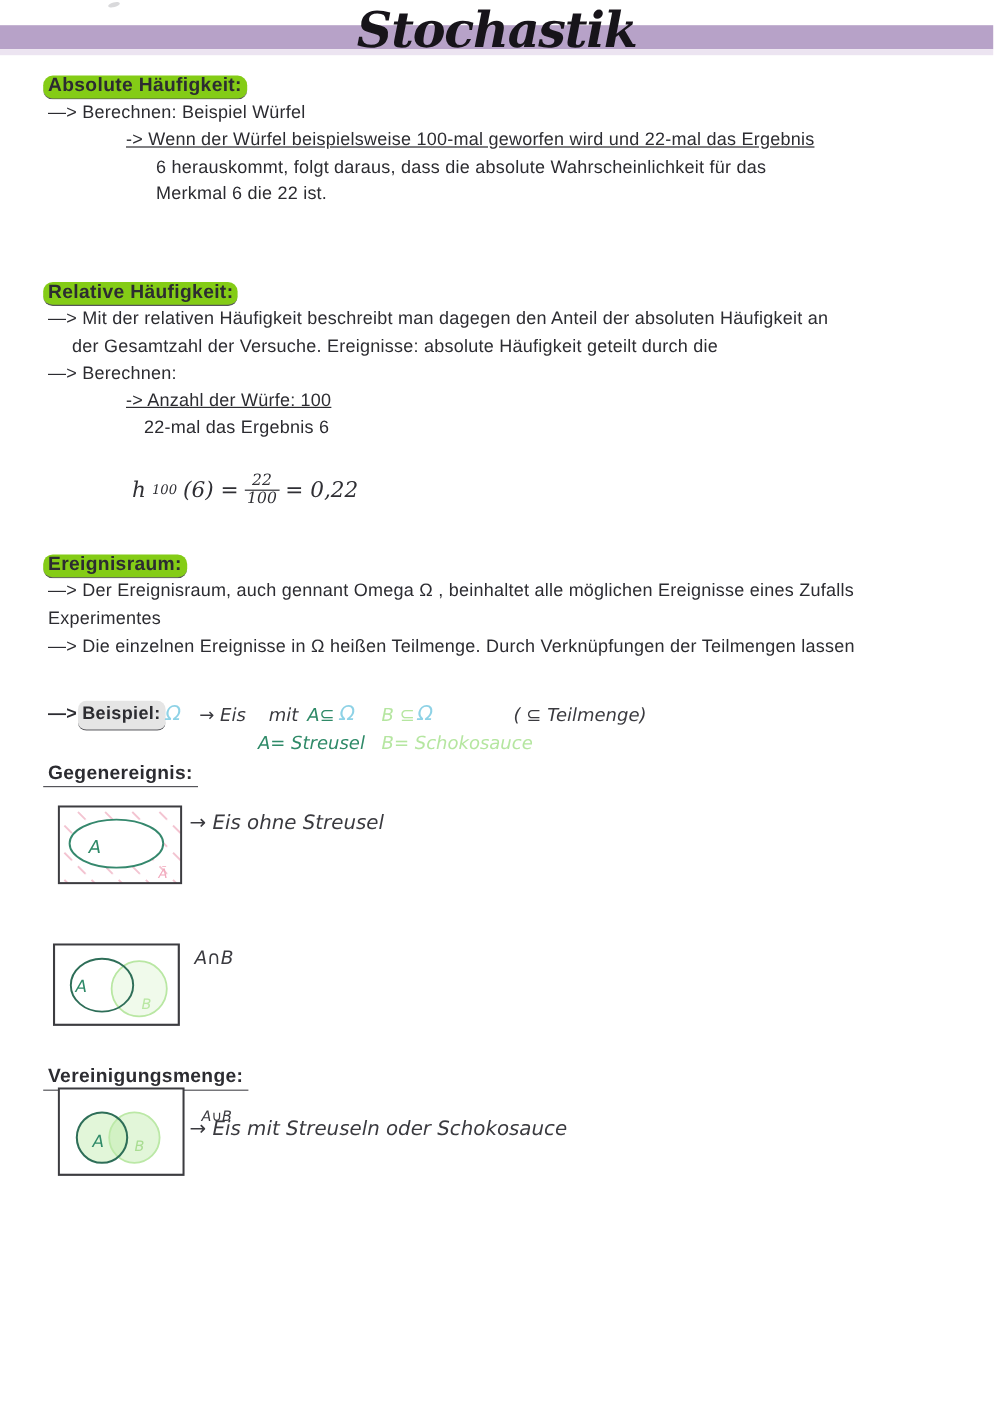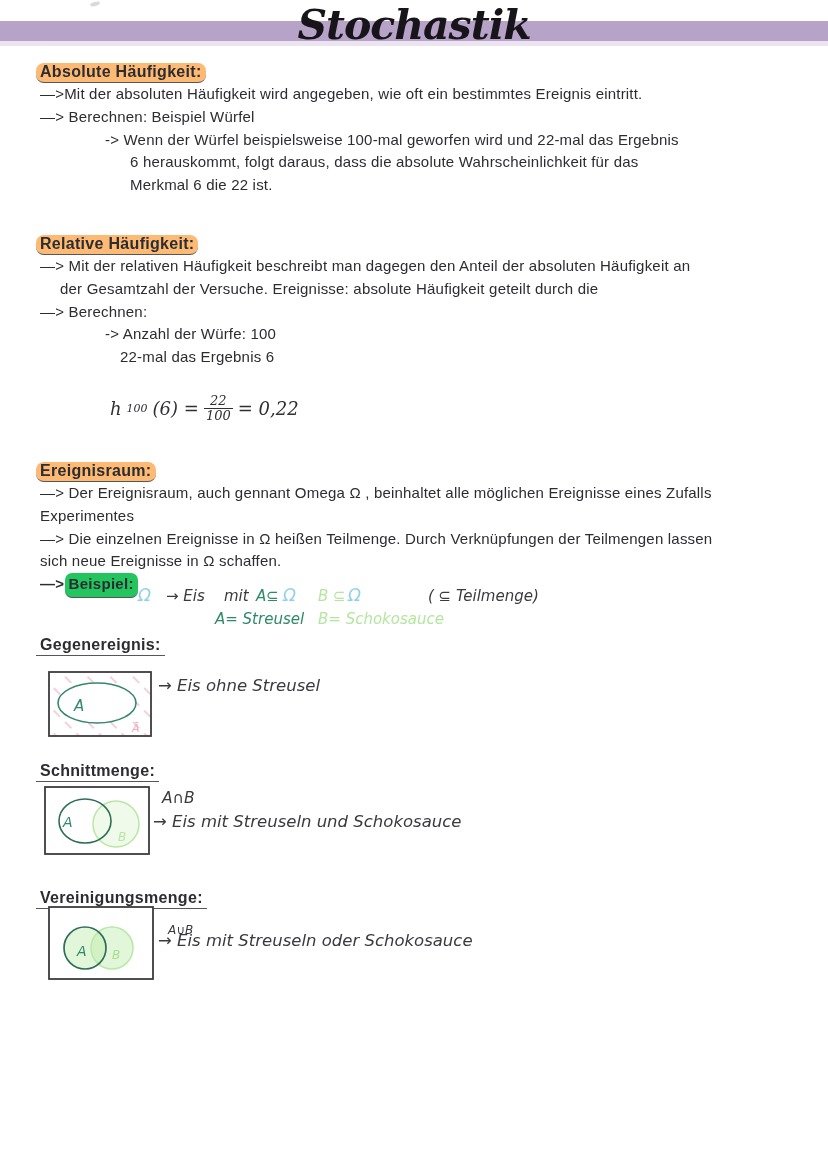--- a/index.html
+++ b/index.html
@@ -12,28 +12,28 @@
   .title-bar-light { position:absolute; left:0; top:41px; width:828px; height:5px; background:#ece4f1; }
   .pen-mark { position:absolute; left:90px; top:2px; width:10px; height:4px; background:#c9c9cc; border-radius:50%; transform:rotate(-15deg); opacity:.7; }
   .page-title {
     position:absolute; left:0; top:1px; width:828px; text-align:center;
     font-family:"DejaVu Serif", serif; font-style:italic; font-weight:bold;
     font-size:41px; letter-spacing:-1px; color:#17141a;
   }
   
   .sec { position:absolute; left:40px; width:770px; }
   .l { font-size:15px; line-height:22.8px; white-space:nowrap; letter-spacing:.2px; }
-  .ind1 { padding-left:65px; }
+  .ind1 { padding-left:65px;text-decoration:underline; }
   .ind2 { padding-left:90px; }
   .ind-s { padding-left:20px; }
   .ind3 { padding-left:80px; }
   .heading { display:inline-block; font-size:16px; font-weight:bold; letter-spacing:.3px;
              border-bottom:1.5px solid #55555a; padding:0 4px 1px 4px; margin-left:-4px; }
-  .hl { background:#fdba74; border-radius:8px; }
-  .hl-pink { background:#22c55e; border-radius:7px; }
+  .hl { background:#84cc16; border-radius:8px; }
+  .hl-pink { background:#e5e5e5; border-radius:7px;margin-top:34px; }
   .arrow { font-weight:bold; }
   
   .hw { font-family:"DejaVu Sans", sans-serif; font-style:italic; font-size:15px; white-space:nowrap; color:#3a3a3f; }
   .hw-note { font-size:16.5px; }
   .abs { position:absolute; }
   .c-blue { color:#8ed2e6; }
   .c-dgreen { color:#2f8a68; }
   .c-lgreen { color:#b5e6a0; }
   
   .formula { position:absolute; font-family:"DejaVu Serif", serif; font-style:italic;
@@ -50,21 +50,20 @@
 
 <div class="page">
 
   <div class="title-bar" style="background:#b7a2c8;"></div>
   <div class="title-bar-light"></div>
   <div class="pen-mark"></div>
   <div class="page-title">Stochastik</div>
 
   <div class="sec" style="top:63px;">
     <span class="heading hl">Absolute Häufigkeit:</span>
-    <div class="l">—&gt;Mit der absoluten Häufigkeit wird angegeben, wie oft ein bestimmtes Ereignis eintritt.</div>
     <div class="l">—&gt; Berechnen: Beispiel Würfel</div>
     <div class="l ind1">-&gt; Wenn der Würfel beispielsweise 100-mal geworfen wird und 22-mal das Ergebnis</div>
     <div class="l ind2">6 herauskommt, folgt daraus, dass die absolute Wahrscheinlichkeit für das</div>
     <div class="l ind2">Merkmal 6 die 22 ist.</div>
   </div>
 
   <div class="sec" style="top:235px;">
     <span class="heading hl">Relative Häufigkeit:</span>
     <div class="l">—&gt; Mit der relativen Häufigkeit beschreibt man dagegen den Anteil der absoluten Häufigkeit an</div>
     <div class="l ind-s">der Gesamtzahl der Versuche. Ereignisse: absolute Häufigkeit geteilt durch die</div>
@@ -82,21 +81,20 @@
       <span class="den">100</span>
     </span>
     <span>= 0,22</span>
   </div>
 
   <div class="sec" style="top:462px;">
     <span class="heading hl">Ereignisraum:</span>
     <div class="l">—&gt; Der Ereignisraum, auch gennant Omega Ω , beinhaltet alle möglichen Ereignisse eines Zufalls</div>
     <div class="l">Experimentes</div>
     <div class="l">—&gt; Die einzelnen Ereignisse in Ω heißen Teilmenge. Durch Verknüpfungen der Teilmengen lassen</div>
-    <div class="l">sich neue Ereignisse in Ω schaffen.</div>
     <div class="l"><span class="arrow">—&gt; </span><span class="heading hl-pink" style="font-size:15px;">Beispiel:</span></div>
   </div>
 
   <span class="hw abs c-blue" style="left:138px; top:585px; font-size:17px;">Ω</span>
   <span class="hw abs" style="left:166px; top:587px;">→ Eis</span>
   <span class="hw abs" style="left:224px; top:587px;">mit</span>
   <span class="hw abs c-dgreen" style="left:256px; top:587px;">A⊆</span>
   <span class="hw abs c-blue" style="left:283px; top:585px; font-size:17px;">Ω</span>
   <span class="hw abs c-lgreen" style="left:318px; top:587px;">B ⊆</span>
   <span class="hw abs c-blue" style="left:348px; top:585px; font-size:17px;">Ω</span>
@@ -113,32 +111,28 @@
         <line x1="8" y1="0" x2="8" y2="16" stroke="#f2bccb" stroke-width="1.4" stroke-dasharray="9 7"></line>
       </pattern>
     </defs>
     <rect x="1" y="1" width="102" height="64" fill="url(#hatch)" stroke="#3c3c40" stroke-width="1.8"></rect>
     <ellipse cx="49" cy="32" rx="39" ry="20" fill="#ffffff" stroke="#35886d" stroke-width="1.6"></ellipse>
     <text x="26" y="40" font-size="15" fill="#2f8a68">A</text>
     <text x="84" y="61" font-size="11" fill="#f2a9bd">Ā</text>
   </svg>
   <span class="hw abs hw-note" style="left:158px; top:676px;">→ Eis ohne Streusel</span>
 
-  <div class="sec" style="top:762px;">
-    <span class="heading">Schnittmenge:</span>
-  </div>
   <svg class="venn" style="left:44px; top:786px;" width="106" height="69" viewBox="0 0 106 69">
     <rect x="1" y="1" width="104" height="67" fill="#ffffff" stroke="#3c3c40" stroke-width="1.8"></rect>
     <circle cx="72" cy="38" r="23" fill="rgba(185,231,163,0.22)" stroke="#b9e7a3" stroke-width="1.5"></circle>
     <ellipse cx="41" cy="35" rx="26" ry="22" fill="none" stroke="#2e6e58" stroke-width="1.6"></ellipse>
     <text x="19" y="41" font-size="14" fill="#2f8a68">A</text>
     <text x="74" y="55" font-size="12" fill="#b9e7a3">B</text>
   </svg>
   <span class="hw abs" style="left:162px; top:789px; font-size:15.5px;">A∩B</span>
-  <span class="hw abs hw-note" style="left:153px; top:812px;">→ Eis mit Streuseln und Schokosauce</span>
 
   <div class="sec" style="top:889px;">
     <span class="heading">Vereinigungsmenge:</span>
   </div>
   <svg class="venn" style="left:48px; top:906px;" width="106" height="74" viewBox="0 0 106 74">
     <rect x="1" y="1" width="104" height="72" fill="#ffffff" stroke="#3c3c40" stroke-width="1.8"></rect>
     <circle cx="64" cy="42" r="21" fill="rgba(190,235,170,0.45)" stroke="#bbe8a6" stroke-width="1.5"></circle>
     <circle cx="37" cy="42" r="21" fill="rgba(190,235,170,0.45)" stroke="#2e6e58" stroke-width="1.7"></circle>
     <text x="29" y="50" font-size="14" fill="#2f8a68">A</text>
     <text x="64" y="53" font-size="12" fill="#a9dd92">B</text>

